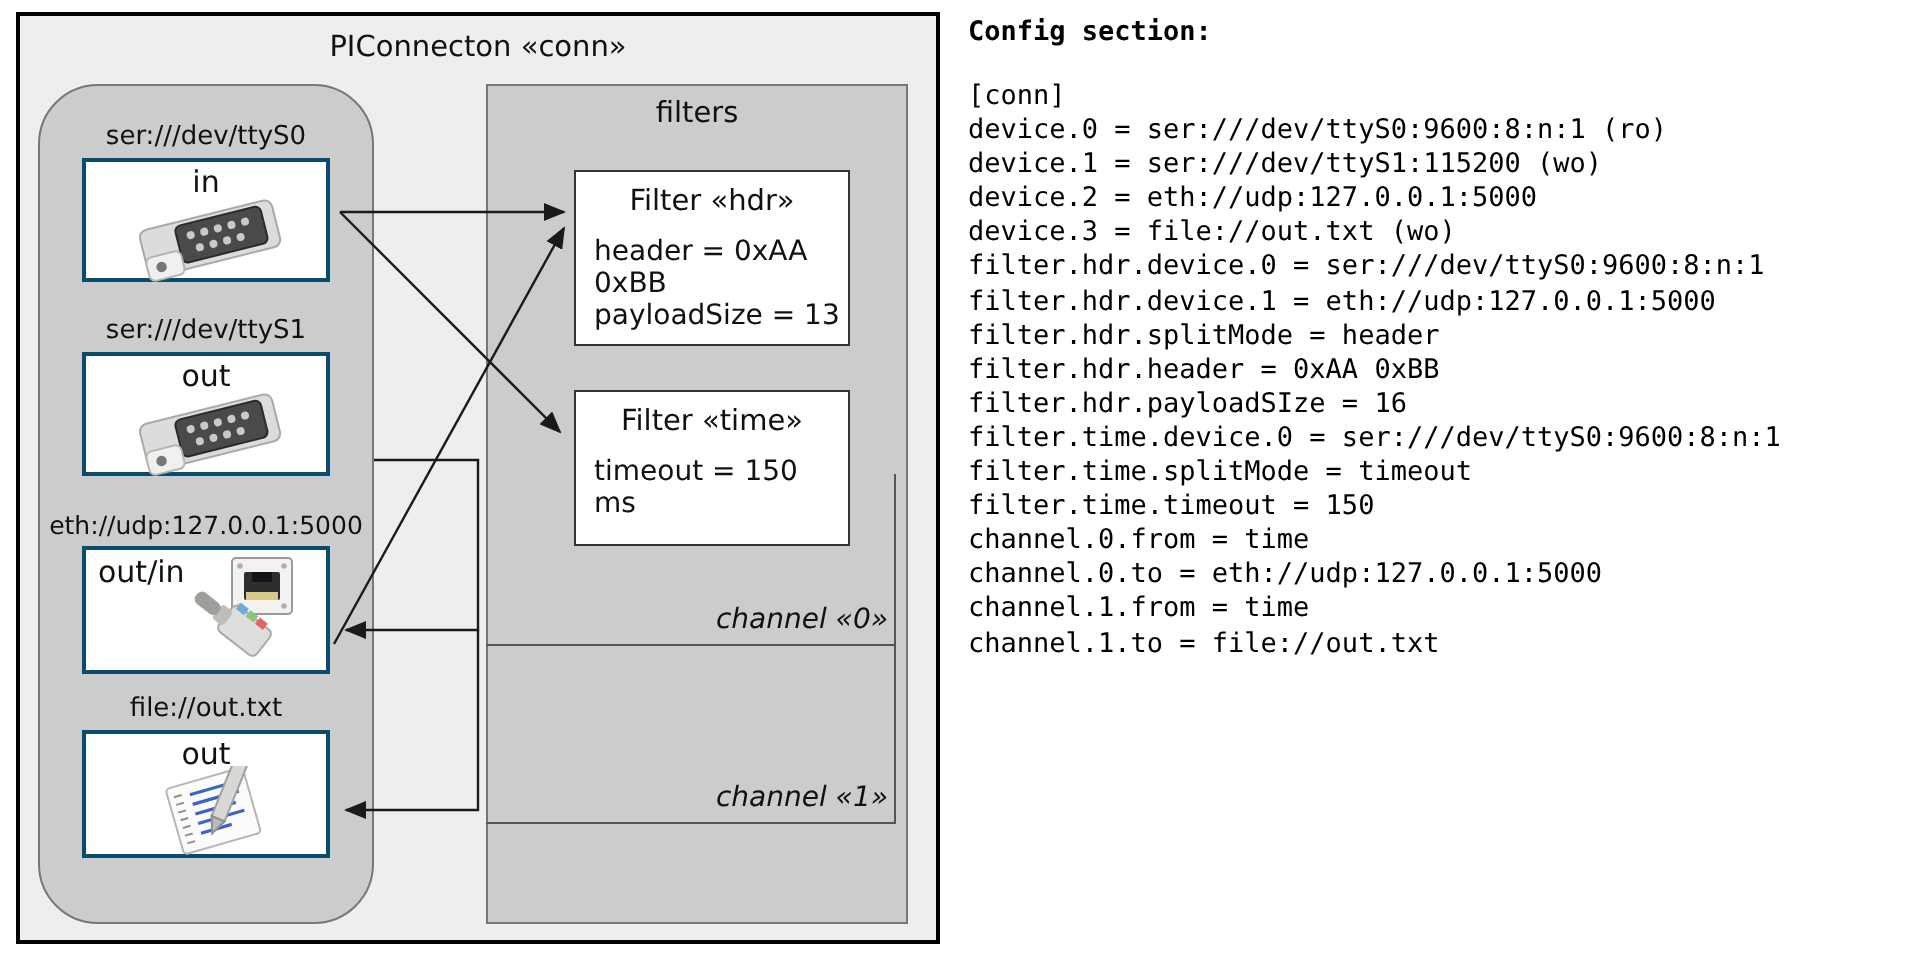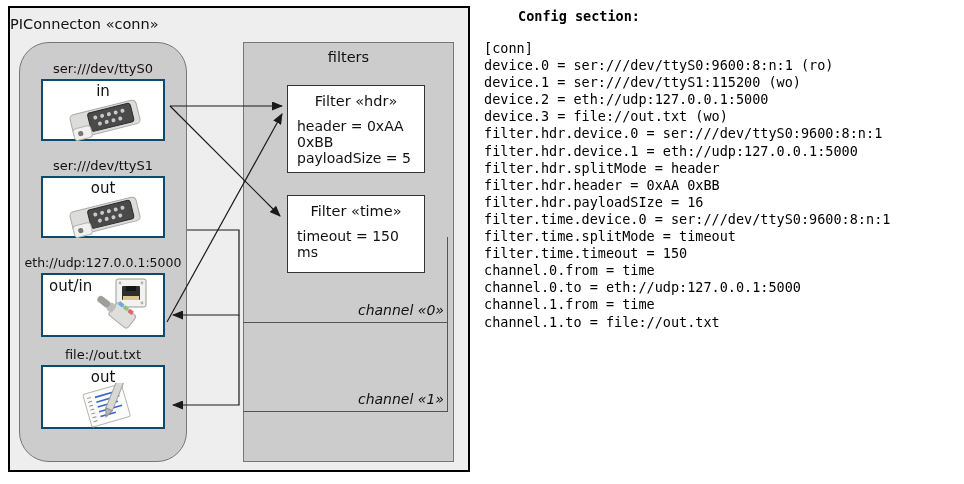--- a/index.html
+++ b/index.html
@@ -19,20 +19,21 @@
     left: 8px; top: 6px;
     width: 462px; height: 466px;
     background: #eeeeee;
     border: 2px solid #000000;
     box-sizing: border-box;
   }
   #diagram-title {
     position: absolute;
     left: 0; top: 8px;
     width: 100%;
+    text-align: center;
     font-size: 14.5px;
     color: #111;
   }
 
   
   .panel {
     position: absolute;
     background: #cccccc;
     border: 1px solid #777777;
     box-sizing: border-box;
@@ -135,21 +136,20 @@
     position: absolute;
     left: 484px; top: 8px;
     width: 470px;
   }
   #config-heading {
     font-family: "DejaVu Sans Mono", "Liberation Mono", monospace;
     font-size: 13.5px;
     font-weight: bold;
     color: #000;
     margin-bottom: 16px;
-    margin-left: 34px;
   }
   #config-body {
     font-family: "DejaVu Sans Mono", "Liberation Mono", monospace;
     font-size: 13.5px;
     line-height: 17.1px;
     color: #000;
     white-space: pre;
   }
 </style>
 </head>
@@ -276,21 +276,21 @@
     </div>
   </div>
 
   <div class="panel" id="filters-panel">
     <div class="panel-title">filters</div>
 
     <div class="filter-card" id="filter-hdr">
       <div class="filter-title">Filter «hdr»</div>
       <div class="filter-props">
         <div>header = 0xAA 0xBB</div>
-        <div>payloadSize = 5</div>
+        <div>payloadSize = 13</div>
       </div>
     </div>
 
     <div class="filter-card" id="filter-time">
       <div class="filter-title">Filter «time»</div>
       <div class="filter-props">
         <div>timeout = 150 ms</div>
       </div>
     </div>
 

